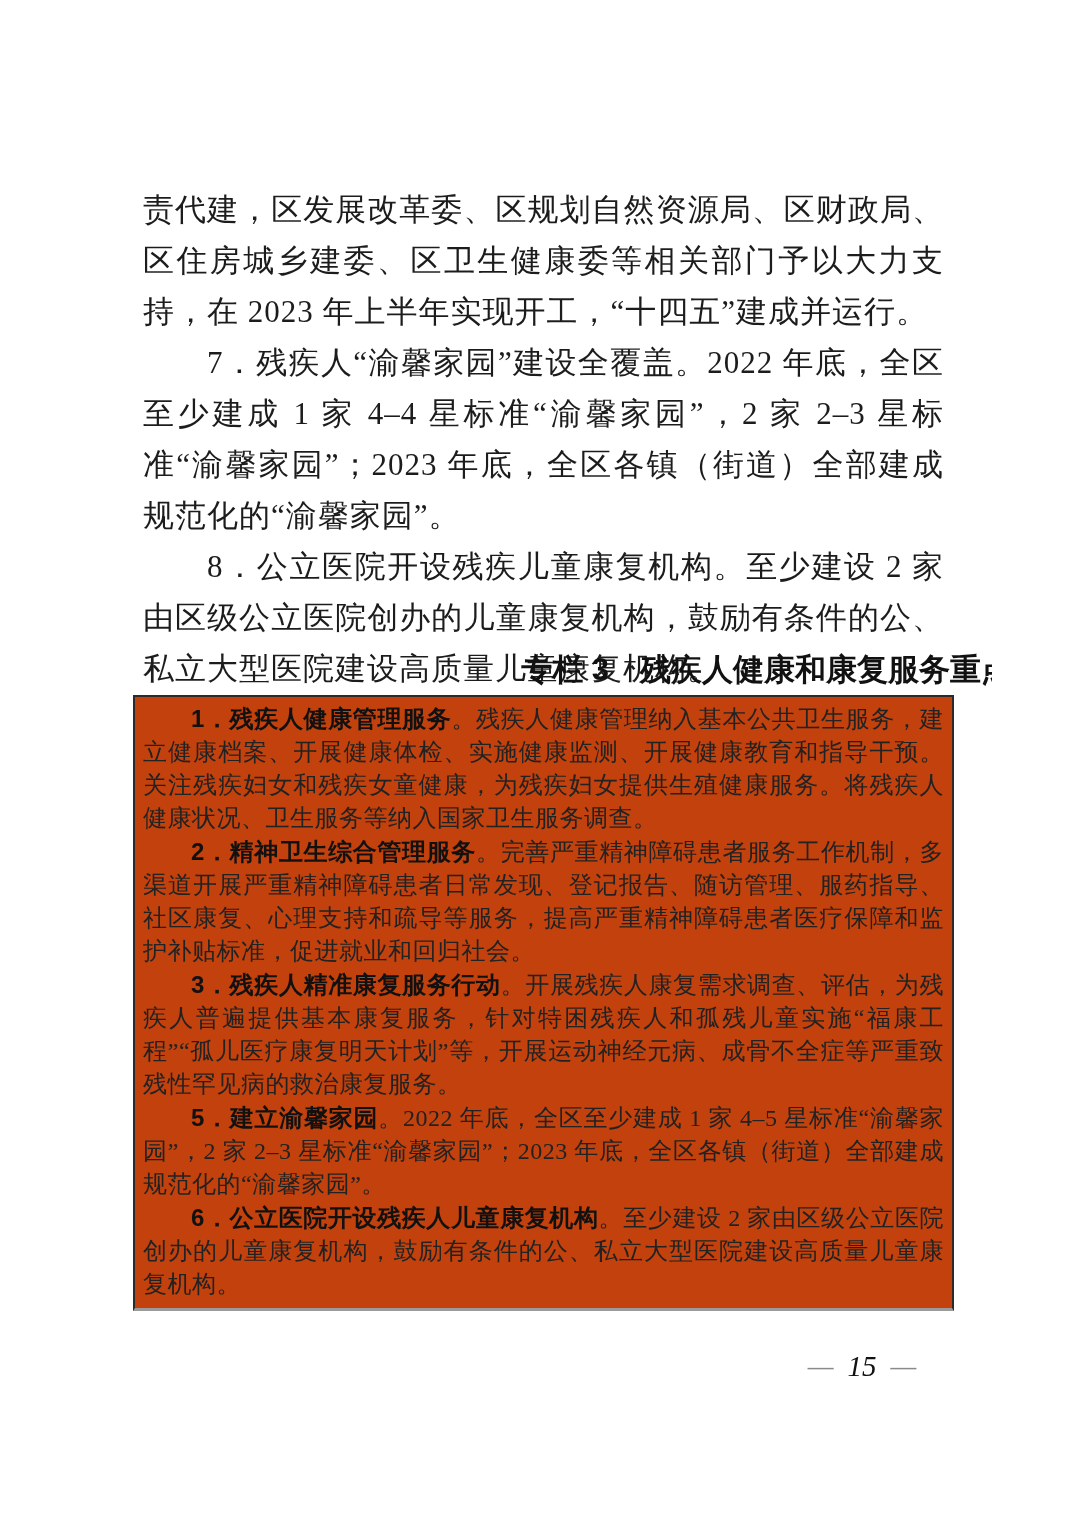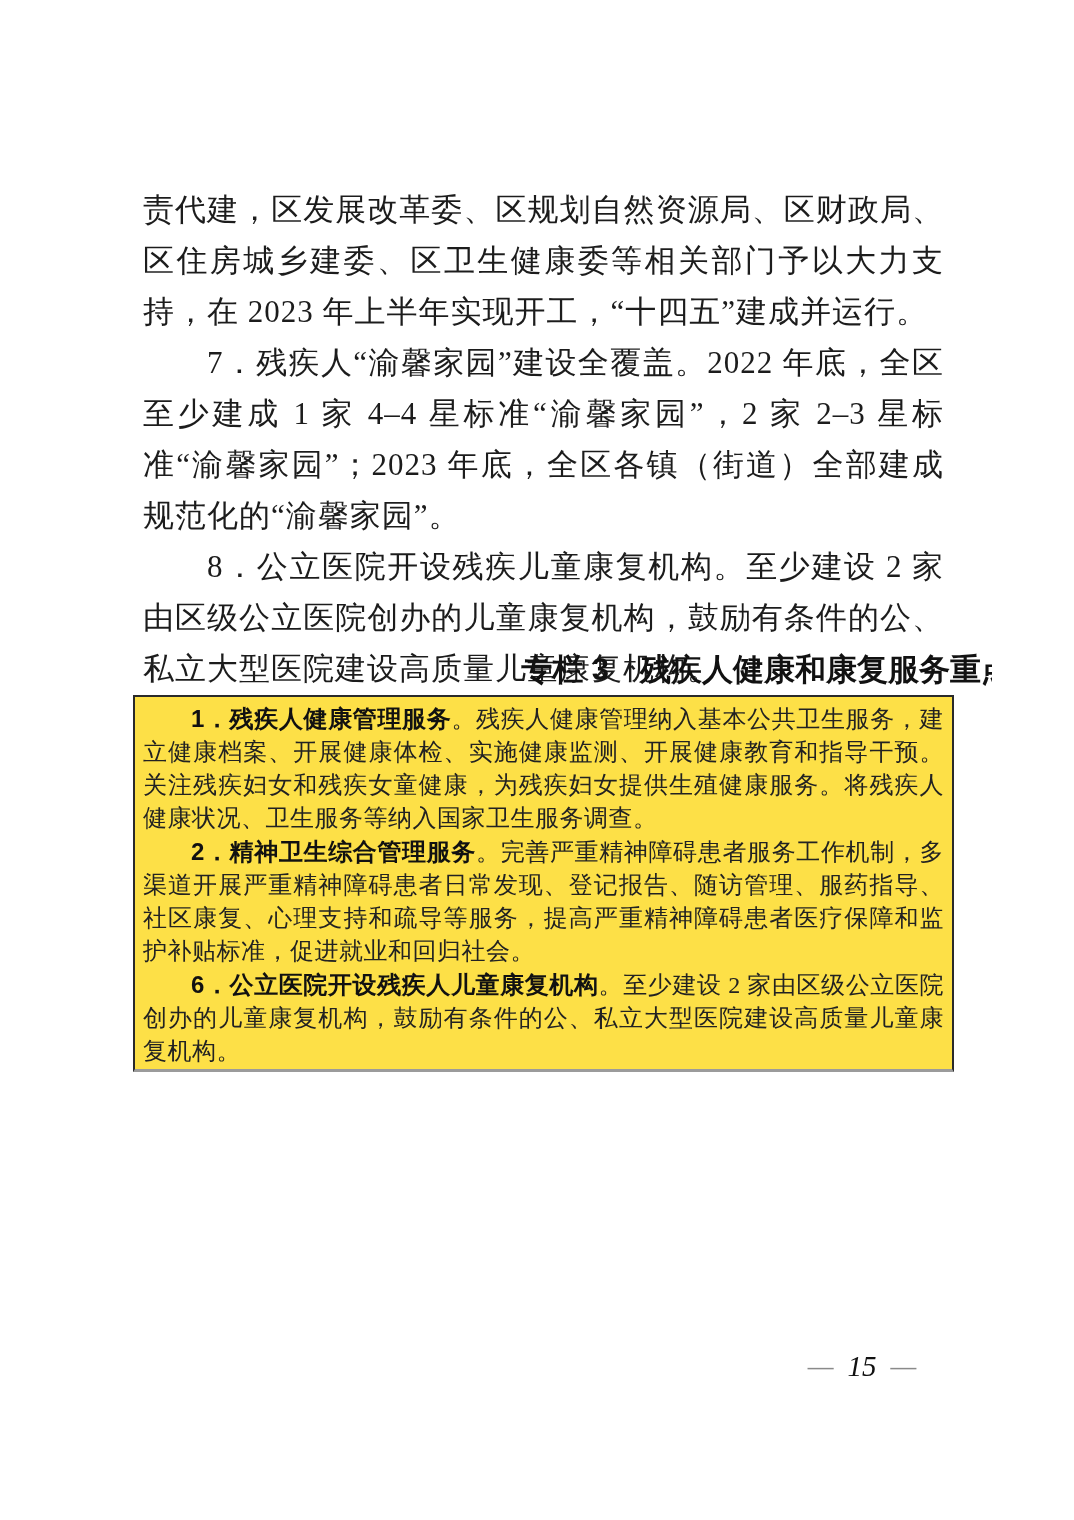--- a/index.html
+++ b/index.html
@@ -44,22 +44,22 @@
     line-height: 44px;
     color: #111111;
   }
   .highlight-box {
     position: absolute;
     left: 133px;
     top: 695px;
     width: 801px;
     border: 2px solid #2a2a2a;
     border-bottom: 3px solid #9b9b9b;
-    padding: 5px 8px 1px 8px;
-    background: #fde047;
+    padding: 5px 8px 7px 8px;
+    background: #c2410c;
   }
   .box-para {
     margin: 0;
     font-size: 24px;
     line-height: 33px;
     text-align: justify;
     color: #222222;
     text-indent: 48px;
     letter-spacing: 0.5px;
   }
@@ -111,20 +111,26 @@
   <h2 class="box-title">专栏 3　残疾人健康和康复服务重点项目</h2>
 
   <div class="highlight-box">
     <p class="box-para">
       <span class="box-lead">1．残疾人健康管理服务</span><span>。残疾人健康管理纳入基本公共卫生服务，建立健康档案、开展健康体检、实施健康监测、开展健康教育和指导干预。关注残疾妇女和残疾女童健康，为残疾妇女提供生殖健康服务。将残疾人健康状况、卫生服务等纳入国家卫生服务调查。</span>
     </p>
     <p class="box-para">
       <span class="box-lead">2．精神卫生综合管理服务</span><span>。完善严重精神障碍患者服务工作机制，多渠道开展严重精神障碍患者日常发现、登记报告、随访管理、服药指导、社区康复、心理支持和疏导等服务，提高严重精神障碍患者医疗保障和监护补贴标准，促进就业和回归社会。</span>
     </p>
     <p class="box-para">
+      <span class="box-lead">3．残疾人精准康复服务行动</span><span>。开展残疾人康复需求调查、评估，为残疾人普遍提供基本康复服务，针对特困残疾人和孤残儿童实施“福康工程”“孤儿医疗康复明天计划”等，开展运动神经元病、成骨不全症等严重致残性罕见病的救治康复服务。</span>
+    </p>
+    <p class="box-para">
+      <span class="box-lead">5．建立渝馨家园</span><span>。2022 年底，全区至少建成 1 家 4–5 星标准“渝馨家园”，2 家 2–3 星标准“渝馨家园”；2023 年底，全区各镇（街道）全部建成规范化的“渝馨家园”。</span>
+    </p>
+    <p class="box-para">
       <span class="box-lead">6．公立医院开设残疾人儿童康复机构</span><span>。至少建设 2 家由区级公立医院创办的儿童康复机构，鼓励有条件的公、私立大型医院建设高质量儿童康复机构。</span>
     </p>
   </div>
 
   <div class="page-footer">
     <div class="inner">
       <span class="footer-dash">—</span><span class="footer-num">15</span><span class="footer-dash">—</span>
     </div>
   </div>
 

